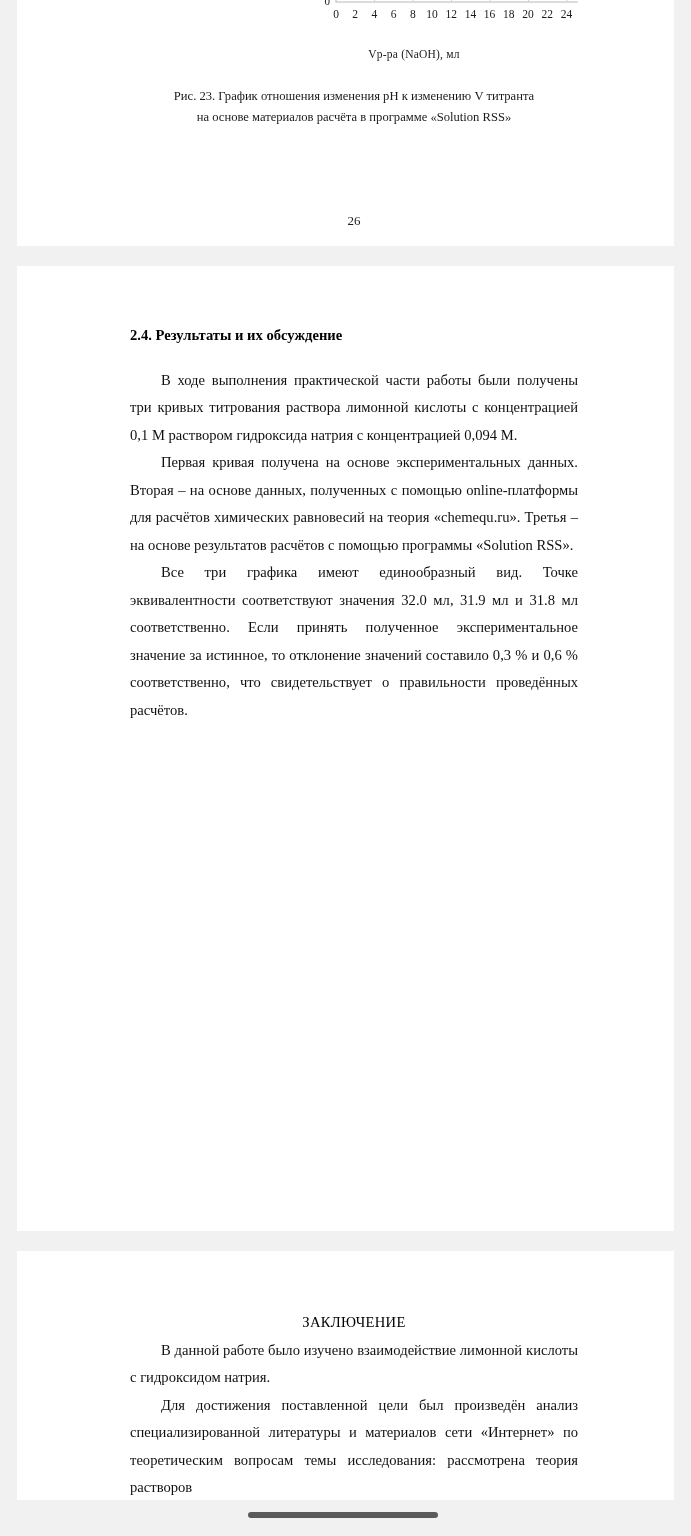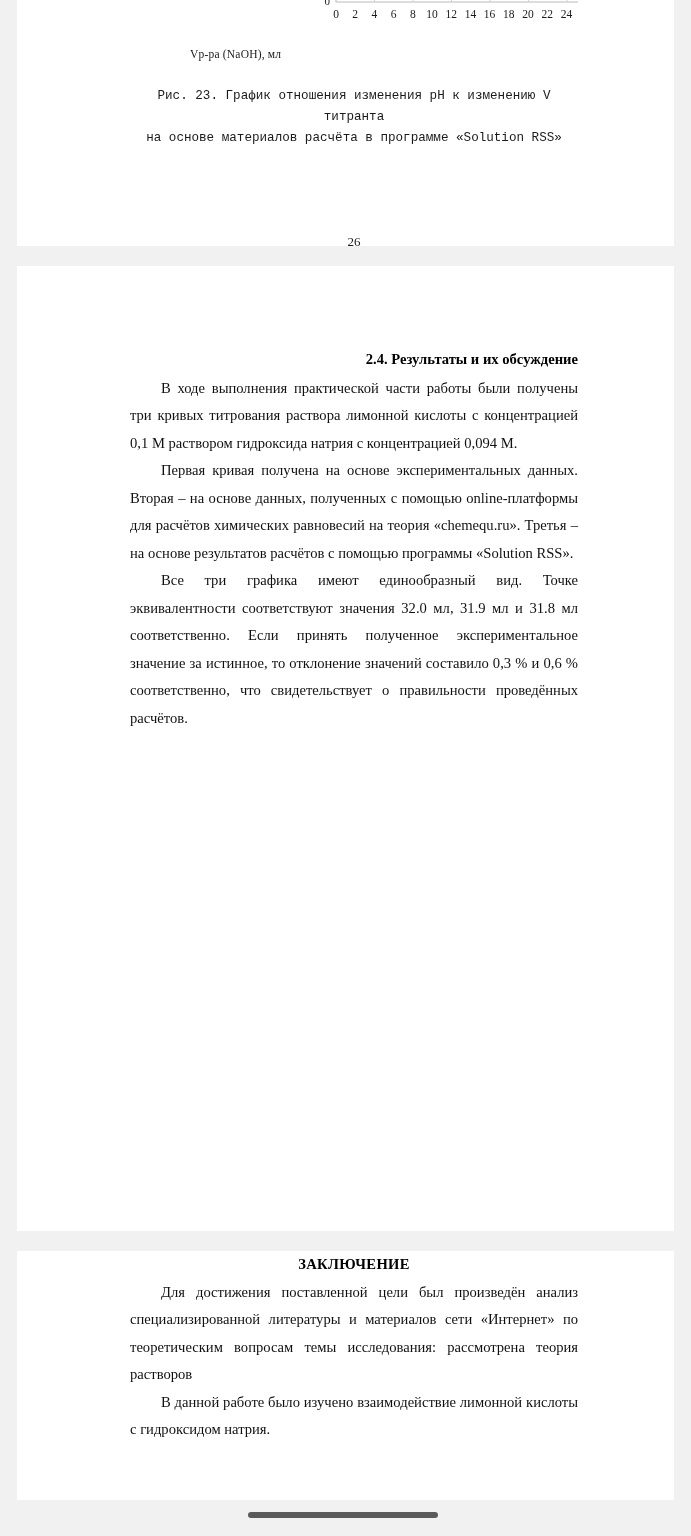--- a/index.html
+++ b/index.html
@@ -41,71 +41,71 @@
     left: 170px;
     top: -96px;
     width: 425px;
     height: 130px;
   }
   .chart-svg { display: block; }
   .axis-title {
     position: absolute;
     left: 0; right: 0;
     top: 48px;
-    text-align: left;
+    text-align: center;
     font-size: 11.5px;
     color: #1a1a1a;
     letter-spacing: .2px;
   }
   .axis-title .shift { position: relative; left: 60px; }
   .fig-caption {
     margin-top: 8px;
     text-align: center;
     font-size: 12.6px;
     line-height: 21px;
     color: #1a1a1a;
-    font-family: Liberation Mono, monospace;
   }
   .pagenum {
     text-align: center;
     font-size: 13px;
     color: #1a1a1a;
   }
 
   
   .page-27 { height: 965px; }
   h2.section-title {
-    text-align: right;
+    text-align: left;
     font-size: 14.6px;
     font-weight: bold;
     line-height: 27.5px;
     color: #000;
-    margin-top: 80px;
+    margin-top: 56px;
   }
   p.body {
     text-align: justify;
     text-align-last: left;
     font-size: 14.6px;
     line-height: 27.5px;
     color: #101010;
     text-indent: 31px;
     hyphens: none;
   }
-  .p27-first { margin-top: 1px; }
+  .p27-first { margin-top: 17px; }
   .pn-27 { position: absolute; left: 0; right: 0; bottom: 46px; }
 
   
   .page-28 { height: 257px; }
   .h-concl {
     text-align: center;
     font-size: 14.6px;
-    font-weight: bold;
+    font-weight: normal;
     line-height: 27.5px;
     color: #000;
     letter-spacing: .3px;
+    margin-top: 58px;
   }
 
   
   .scroll-track {
     position: absolute;
     left: 0; bottom: 0;
     width: 691px; height: 36px;
     background: #f1f1f1;
   }
   .scroll-thumb {
@@ -245,22 +245,22 @@
       <p class="body">Первая кривая получена на основе экспериментальных данных. Вторая – на основе данных, полученных с помощью online-платформы для расчётов химических равновесий на теория «chemequ.ru». Третья – на основе результатов расчётов с помощью программы «Solution RSS».</p>
       <p class="body">Все три графика имеют единообразный вид. Точке эквивалентности соответствуют значения 32.0 мл, 31.9 мл и 31.8 мл соответственно. Если принять полученное экспериментальное значение за истинное, то отклонение значений составило 0,3 % и 0,6 % соответственно, что свидетельствует о правильности проведённых расчётов.</p>
     </div>
   </div>
 
   <div class="page-gap"></div>
 
   <div class="page page-28">
     <div class="page-inner">
       <h2 class="h-concl">ЗАКЛЮЧЕНИЕ</h2>
+      <p class="body">В данной работе было изучено взаимодействие лимонной кислоты с гидроксидом натрия.</p>
       <p class="body">Для достижения поставленной цели был произведён анализ специализированной литературы и материалов сети «Интернет» по теоретическим вопросам темы исследования: рассмотрена теория растворов</p>
-      <p class="body">В данной работе было изучено взаимодействие лимонной кислоты с гидроксидом натрия.</p>
     </div>
   </div>
 
   <div class="scroll-track">
     <div class="scroll-thumb"></div>
   </div>
 
 </div>
 
 </body></html>

